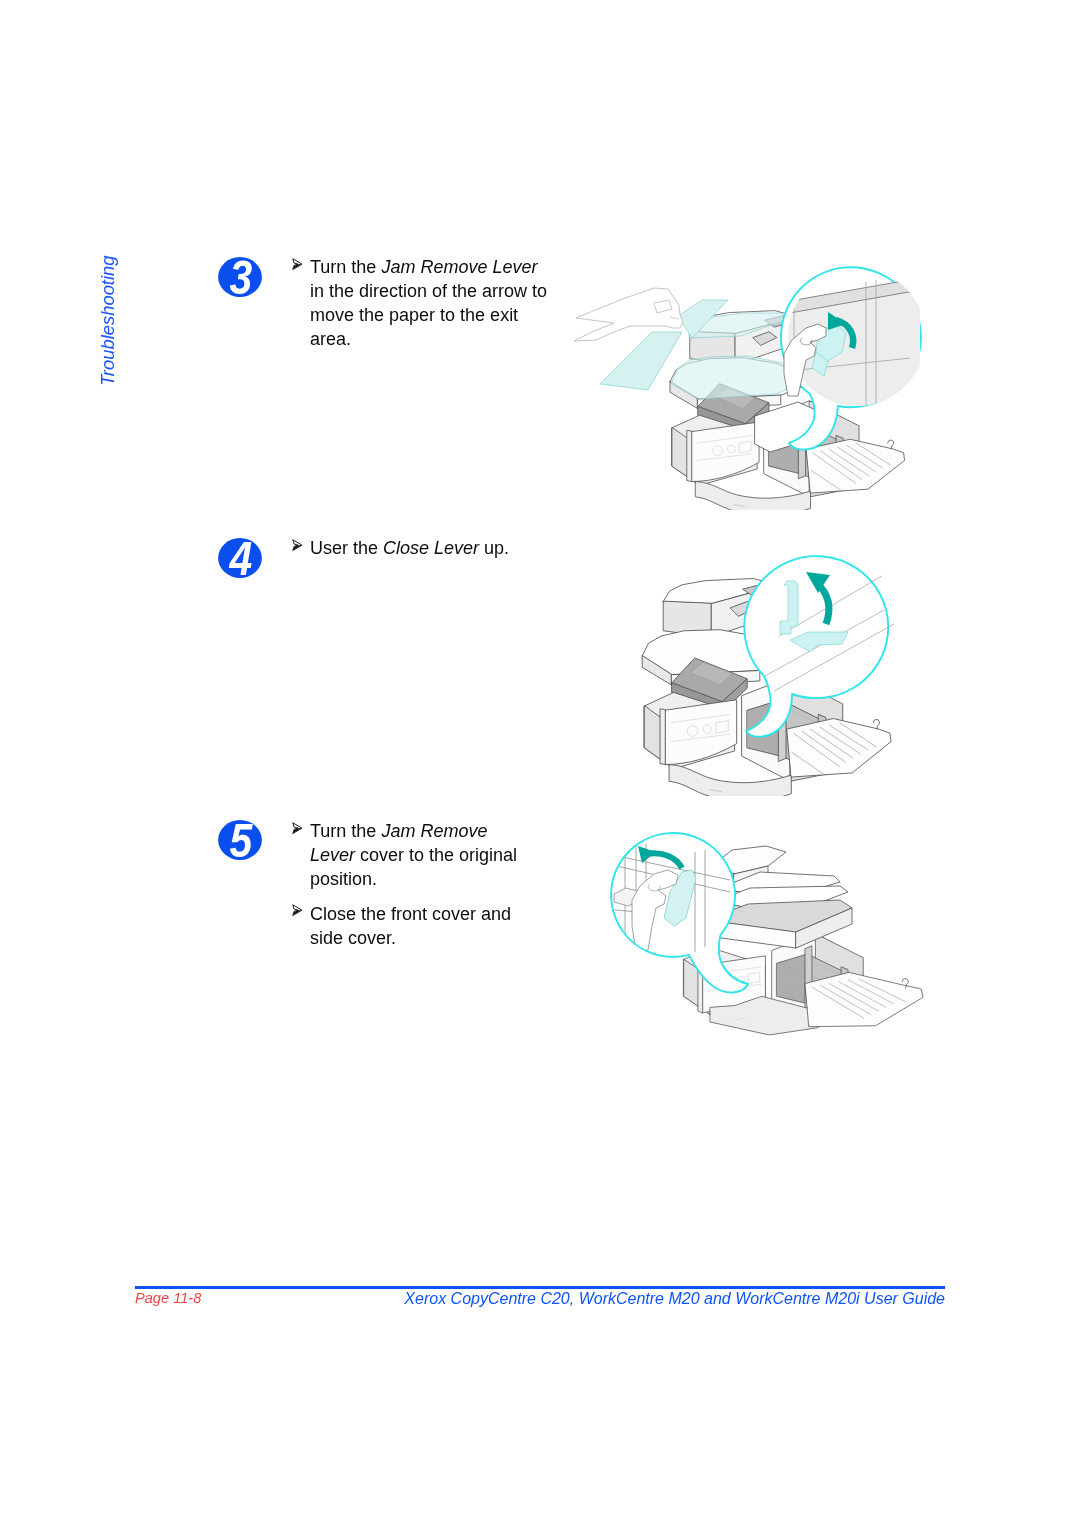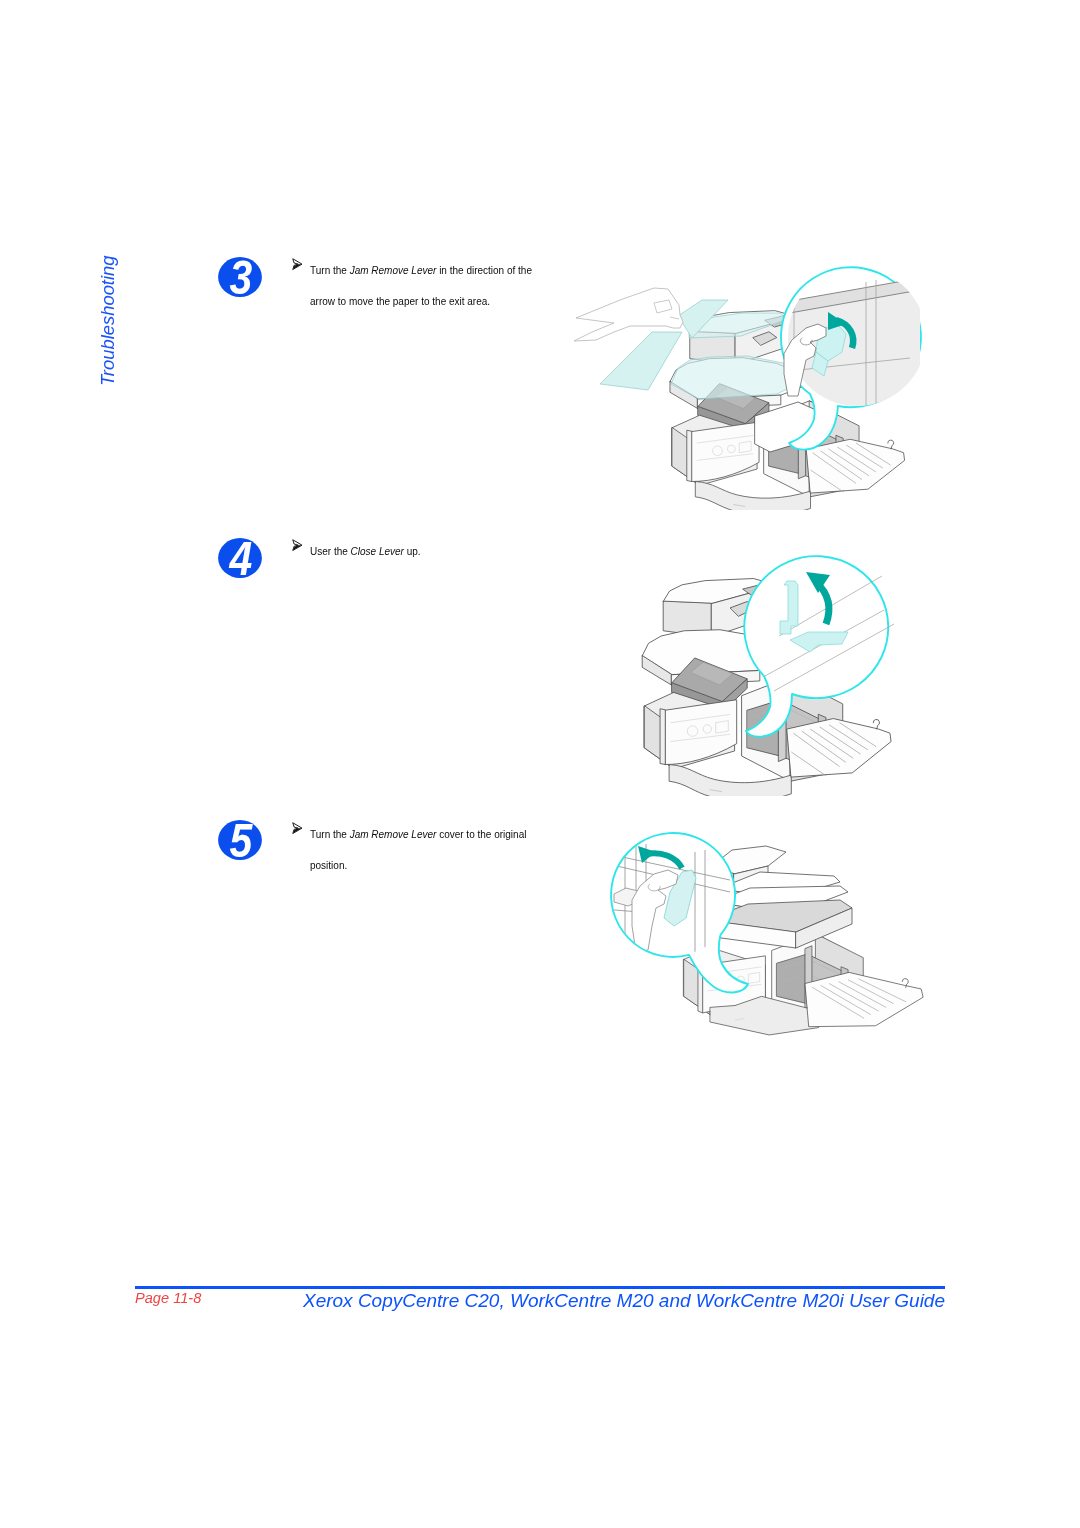--- a/index.html
+++ b/index.html
@@ -8,29 +8,29 @@
        font-family:"Liberation Sans",sans-serif;overflow:hidden;
        -webkit-font-smoothing:antialiased;}
   .page{position:relative;width:1080px;height:1528px;background:#fff;}
 
   .side-tab{position:absolute;left:97px;top:386px;
     transform:rotate(-90deg);transform-origin:0 0;
     color:#1a52fb;font-style:italic;font-size:18.4px;white-space:nowrap;}
   .num{position:absolute;width:46px;height:44px;}
   .num svg{display:block;}
   .blk{position:absolute;}
-  .b{position:relative;padding-left:18px;font-size:10px;line-height:31px;
+  .b{position:relative;padding-left:18px;font-size:18px;line-height:24px;
      color:#0d0d0d;margin-bottom:10.5px;}
   .b:last-child{margin-bottom:0;}
   .bt{position:absolute;left:0px;top:2.6px;width:11px;height:13px;line-height:0;}
   .b em{font-style:italic;}
 
   .footer-rule{position:absolute;left:135px;top:1286px;width:810px;height:3px;background:#0d53fb;}
   .footer-left{position:absolute;left:135px;top:1290px;font-style:italic;font-size:14.6px;color:#ef4444;}
-  .footer-right{position:absolute;left:945px;top:1290px;font-style:italic;font-size:19px;color:#0d53fb;transform:translateX(-100%);white-space:nowrap;}
+  .footer-right{position:absolute;left:945px;top:1290px;font-style:italic;font-size:16px;color:#0d53fb;transform:translateX(-100%);white-space:nowrap;}
 
   .illus{position:absolute;}
   .illus svg{display:block;}
   .s{stroke:#4f4f4f;stroke-width:0.8;stroke-linejoin:round;stroke-linecap:round;}
   .sl{fill:none;stroke:#4f4f4f;stroke-width:0.8;stroke-linejoin:round;stroke-linecap:round;}
   .sf{fill:none;stroke:#9b9b9b;stroke-width:0.65;}
   .sff{fill:none;stroke:#b4b4b4;stroke-width:0.6;}
   .hand{fill:#ffffff;stroke:#6e6e6e;stroke-width:0.8;stroke-linejoin:round;stroke-linecap:round;}
   .cyf{fill:#ccf3f2;stroke:#7fd8d8;stroke-width:0.7;}
 </style>
@@ -76,20 +76,24 @@
           <g transform="translate(23.9,22) scale(0.89,1.05) translate(-23.9,-22)">
             <text class="numtxt" x="23.9" y="38.0" text-anchor="middle" font-family="Liberation Sans" font-size="46" font-weight="bold" font-style="italic" fill="#ffffff">5</text>
           </g>
         </svg>
       </div>
       <div class="blk" style="left: 292px; top: 819px; width: 240px;">
         <div class="b"><span class="bt" title="➢"><svg width="11" height="13" viewBox="0 0 22 26">
               <path d="M1.5 1.5 L20.0 12.3 L1.5 23.0 L4.2 14.6 L12.2 12.3 L4.2 10.0 Z" fill="none" stroke="#141414" stroke-width="1.9" stroke-linejoin="miter"></path>
               <path d="M2.6 22.2 L18.8 12.7 L12.4 12.7 L4.7 15.3 Z" fill="#141414"></path>
             </svg></span><span>Turn the </span><em>Jam Remove Lever</em><span> cover to the original position.</span></div>
+        <div class="b"><span class="bt" title="➢"><svg width="11" height="13" viewBox="0 0 22 26">
+              <path d="M1.5 1.5 L20.0 12.3 L1.5 23.0 L4.2 14.6 L12.2 12.3 L4.2 10.0 Z" fill="none" stroke="#141414" stroke-width="1.9" stroke-linejoin="miter"></path>
+              <path d="M2.6 22.2 L18.8 12.7 L12.4 12.7 L4.7 15.3 Z" fill="#141414"></path>
+            </svg></span><span>Close the front cover and side cover.</span></div>
       </div>
     </div>
 
   <div id="illus-root">
 
     <div class="illus" style="left:570px;top:262px;width:372px;height:248px;">
       <svg width="372" height="248" viewBox="0 0 372 248">
         <g transform="translate(96,16) scale(0.99,0.96)">
           <use href="#copier" x="0" y="0"></use>
         </g>

